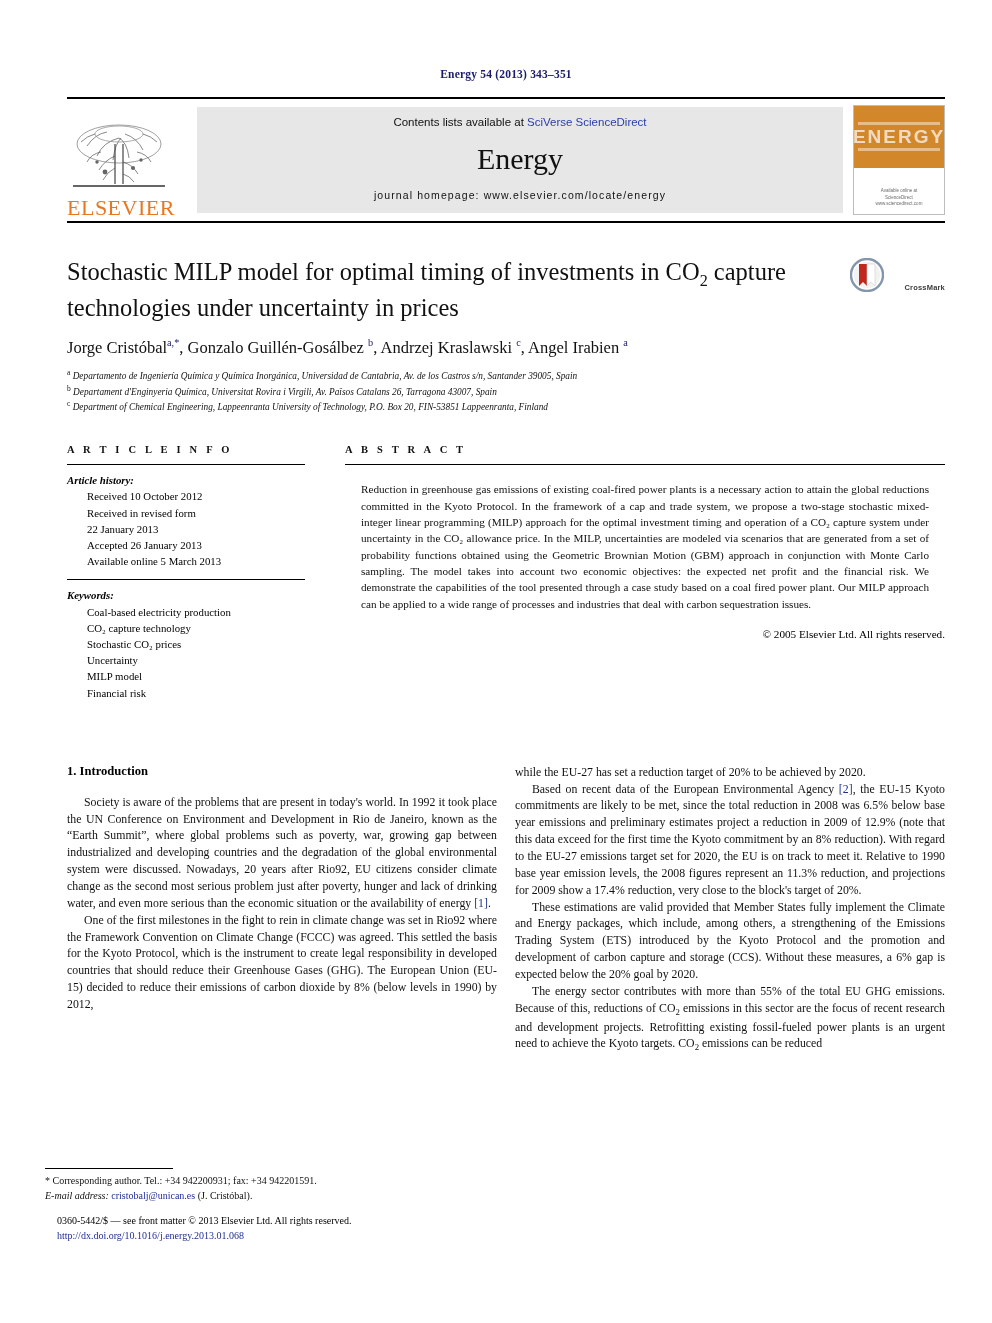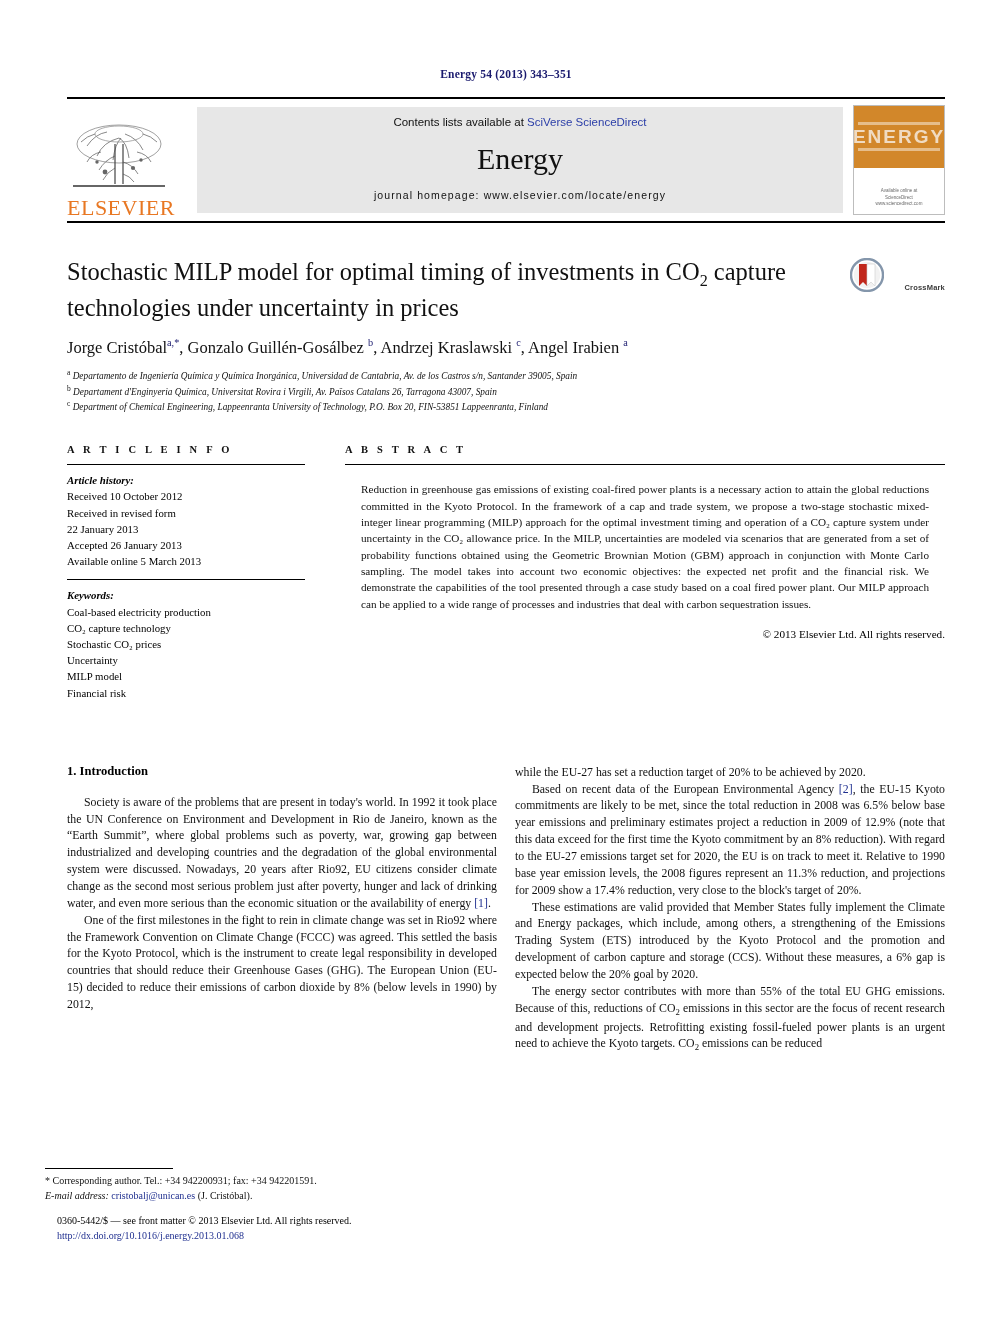--- a/index.html
+++ b/index.html
@@ -170,21 +170,21 @@
     letter-spacing: 3.2px;
     color: #111;
     margin-bottom: 9px;
   }
   .rule { border-top: 1.2px solid #000; margin-bottom: 7px; }
   .rule-thin { border-top: 1px solid #000; margin: 10px 0 7px 0; }
   .info-label {
     font-style: italic; font-weight: bold;
     font-size: 10.8px; line-height: 1.5;
   }
-  .info-line { font-size: 10.8px; line-height: 1.5; }
+  .info-line { font-size: 10.8px; line-height: 1.5; margin-left: 20px; }
 
   .abs-p {
     font-size: 11.2px;
     line-height: 1.46;
     text-align: justify;
     margin: 16px;
     color: #111;
   }
   .abs-copy {
     text-align: right;
@@ -325,21 +325,21 @@
       <div class="info-line">Stochastic CO₂ prices</div>
       <div class="info-line">Uncertainty</div>
       <div class="info-line">MILP model</div>
       <div class="info-line">Financial risk</div>
     </div>
 
     <div class="col-abs">
       <div class="sect-head">A B S T R A C T</div>
       <div class="rule"></div>
       <p class="abs-p">Reduction in greenhouse gas emissions of existing coal-fired power plants is a necessary action to attain the global reductions committed in the Kyoto Protocol. In the framework of a cap and trade system, we propose a two-stage stochastic mixed-integer linear programming (MILP) approach for the optimal investment timing and operation of a CO₂ capture system under uncertainty in the CO₂ allowance price. In the MILP, uncertainties are modeled via scenarios that are generated from a set of probability functions obtained using the Geometric Brownian Motion (GBM) approach in conjunction with Monte Carlo sampling. The model takes into account two economic objectives: the expected net profit and the financial risk. We demonstrate the capabilities of the tool presented through a case study based on a coal fired power plant. Our MILP approach can be applied to a wide range of processes and industries that deal with carbon sequestration issues.</p>
-      <div class="abs-copy">© 2013 Elsevier Ltd. All rights reserved.</div>
+      <div class="abs-copy">© 2005 Elsevier Ltd. All rights reserved.</div>
     </div>
   </div>
 
   <div class="body-cols">
     <div class="bcol">
       <div class="h2">1. Introduction</div>
       <p class="p">Society is aware of the problems that are present in today's world. In 1992 it took place the UN Conference on Environment and Development in Rio de Janeiro, known as the “Earth Summit”, where global problems such as poverty, war, growing gap between industrialized and developing countries and the degradation of the global environmental system were discussed. Nowadays, 20 years after Rio92, EU citizens consider climate change as the second most serious problem just after poverty, hunger and lack of drinking water, and even more serious than the economic situation or the availability of energy <span class="ref">[1]</span>.</p>
       <p class="p">One of the first milestones in the fight to rein in climate change was set in Rio92 where the Framework Convention on Climate Change (FCCC) was agreed. This settled the basis for the Kyoto Protocol, which is the instrument to create legal responsibility in developed countries that should reduce their Greenhouse Gases (GHG). The European Union (EU-15) decided to reduce their emissions of carbon dioxide by 8% (below levels in 1990) by 2012,</p>
     </div>
 

